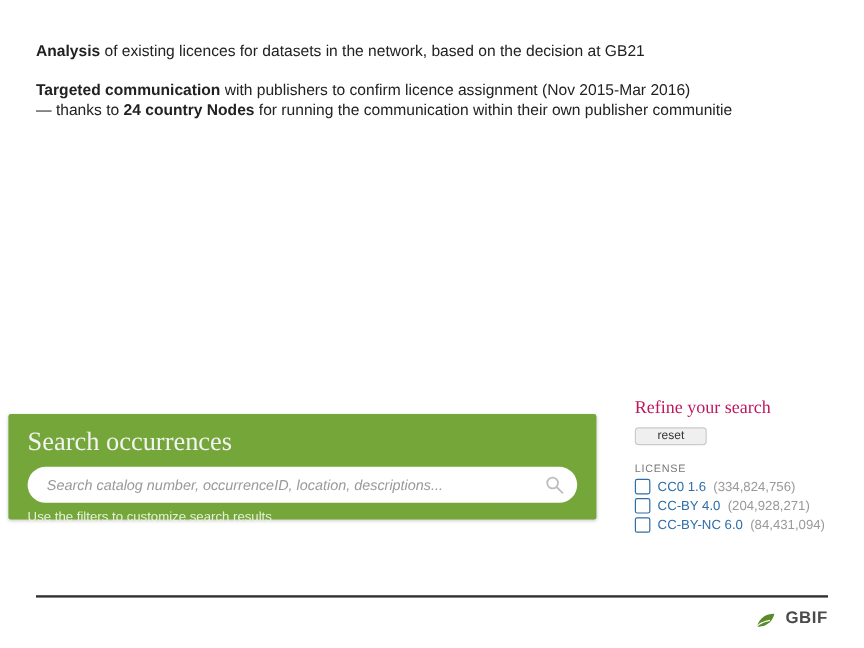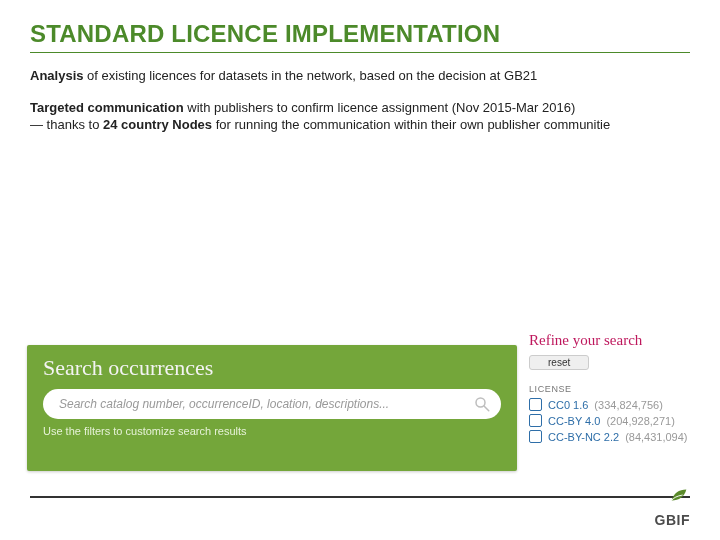--- a/index.html
+++ b/index.html
@@ -31,24 +31,24 @@
     line-height: 1.35;
     margin: 14px 0;
     max-width: 600px;
   }
   .para strong { font-weight: 700; }
   .para.last { margin-bottom: 0; }
 
   
   .search-panel {
     position: absolute;
-    left: 27px;
+    left: 7px;
     top: 345px;
     width: 490px;
-    height: 126px;
+    height: 88px;
     background: #74a63a;
     border-radius: 2px;
     box-shadow: 0 1px 3px rgba(0,0,0,.2);
     color: #fff;
   }
   .search-panel .sp-title {
     font-family: Georgia, "Times New Roman", serif;
     font-size: 22px;
     font-weight: 400;
     margin: 10px 0 8px 16px;
@@ -139,39 +139,37 @@
     position: absolute;
     left: 30px; right: 30px; bottom: 42px;
     height: 0;
     border-top: 2px solid #333;
   }
   .gbif-logo {
     position: absolute;
     right: 30px;
     bottom: 12px;
     display: flex;
-    align-items: flex-end;
+    align-items: flex-start;
     gap: 6px;
-    flex-direction: column;
   }
   .gbif-logo svg { width: 22px; height: 22px; }
   .gbif-logo .txt {
     font-size: 14px;
     font-weight: 700;
     color: #4b4b4b;
     letter-spacing: .5px;
   }
 
   
 </style>
 </head>
 <body>
 
 <div class="slide">
-  <h1 class="title">STANDARD LICENCE IMPLEMENTATION</h1>
 
   <p class="para">
     <strong>Analysis</strong><span> of existing licences for datasets in the network, based on the decision at GB21</span>
   </p>
 
 
   <p class="para last">
     <strong>Targeted communication</strong><span> with publishers to confirm licence assignment (Nov 2015-Mar 2016)</span><br>
     <span> — thanks to </span><strong>24 country Nodes</strong><span> for running the communication within their own publisher communitie</span>
   </p>
@@ -199,21 +197,21 @@
     <span>CC0 1.6</span>
     <span class="count">(334,824,756)</span>
   </div>
   <div class="license-item">
     <span class="box"></span>
     <span>CC-BY 4.0</span>
     <span class="count">(204,928,271)</span>
   </div>
   <div class="license-item">
     <span class="box"></span>
-    <span>CC-BY-NC 2.2</span>
+    <span>CC-BY-NC 6.0</span>
     <span class="count">(84,431,094)</span>
   </div>
 </div>
 
 <div class="footer-rule"></div>
 <div class="gbif-logo">
   <svg viewBox="0 0 24 24">
     <path d="M4 18 C6 10 12 6 20 6 C18 14 12 18 4 18 Z" fill="#5a8a2a"></path>
     <path d="M4 18 C6 15 10 13 16 12" stroke="#fff" stroke-width="1" fill="none"></path>
   </svg>

